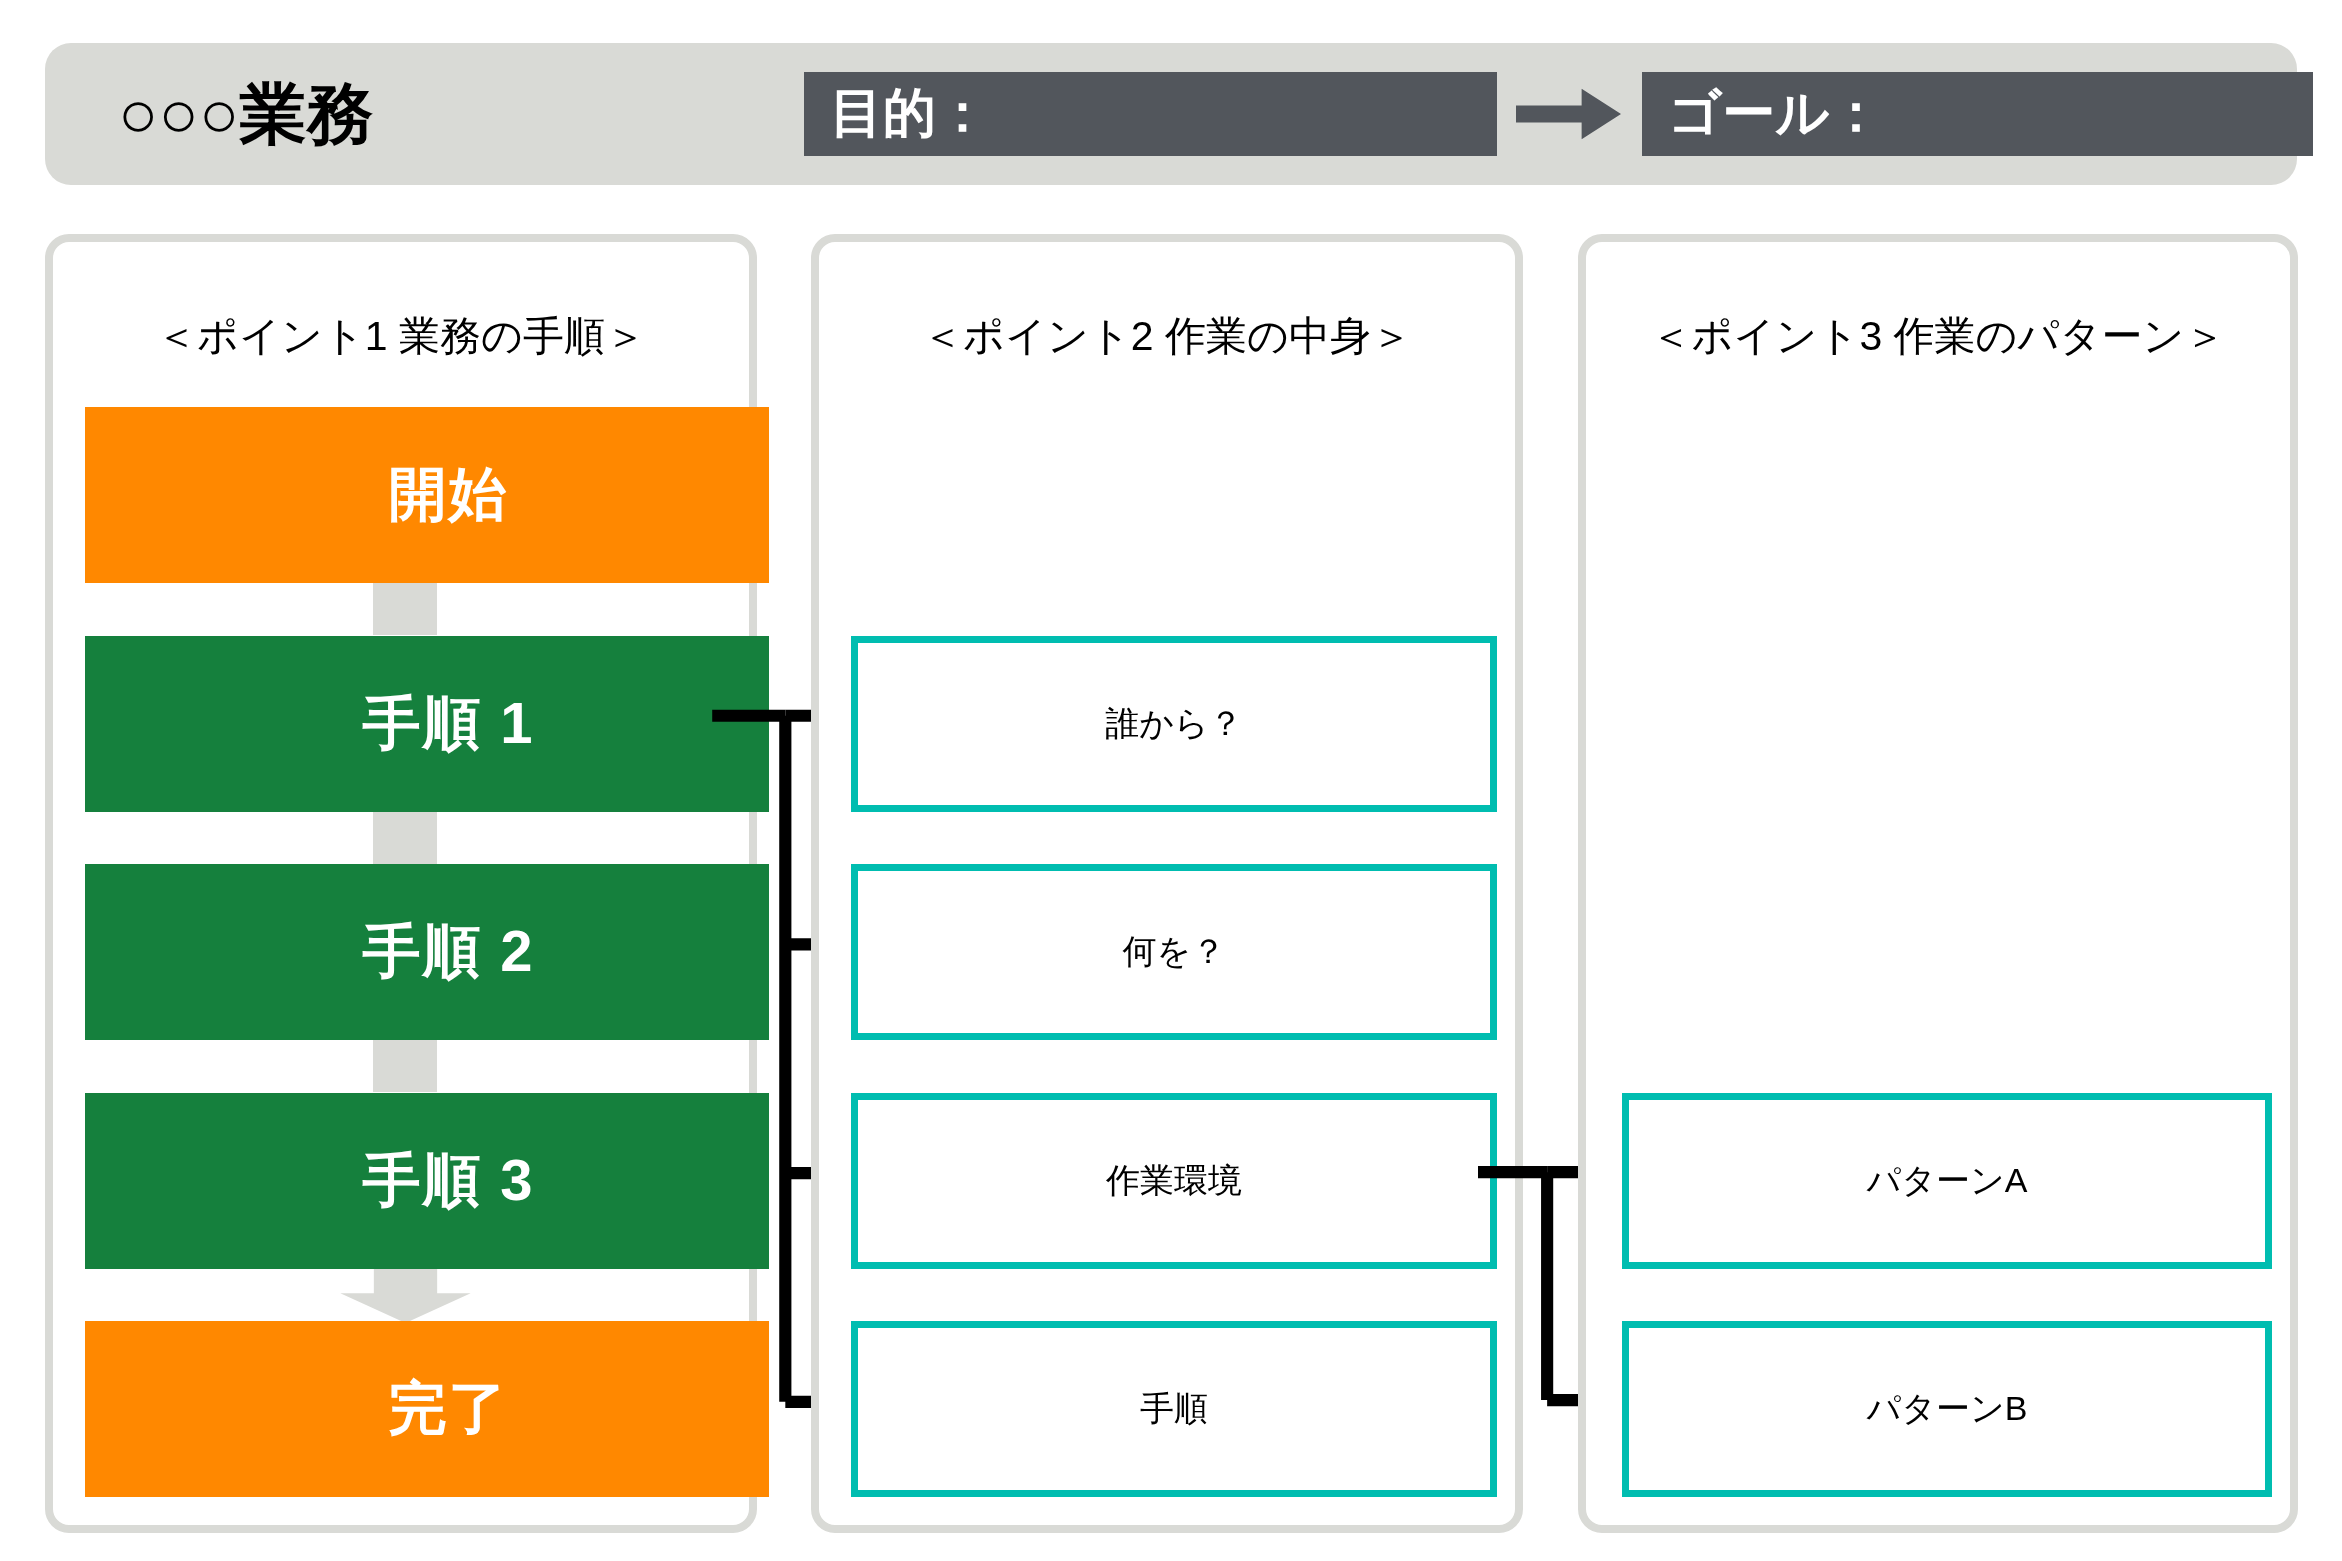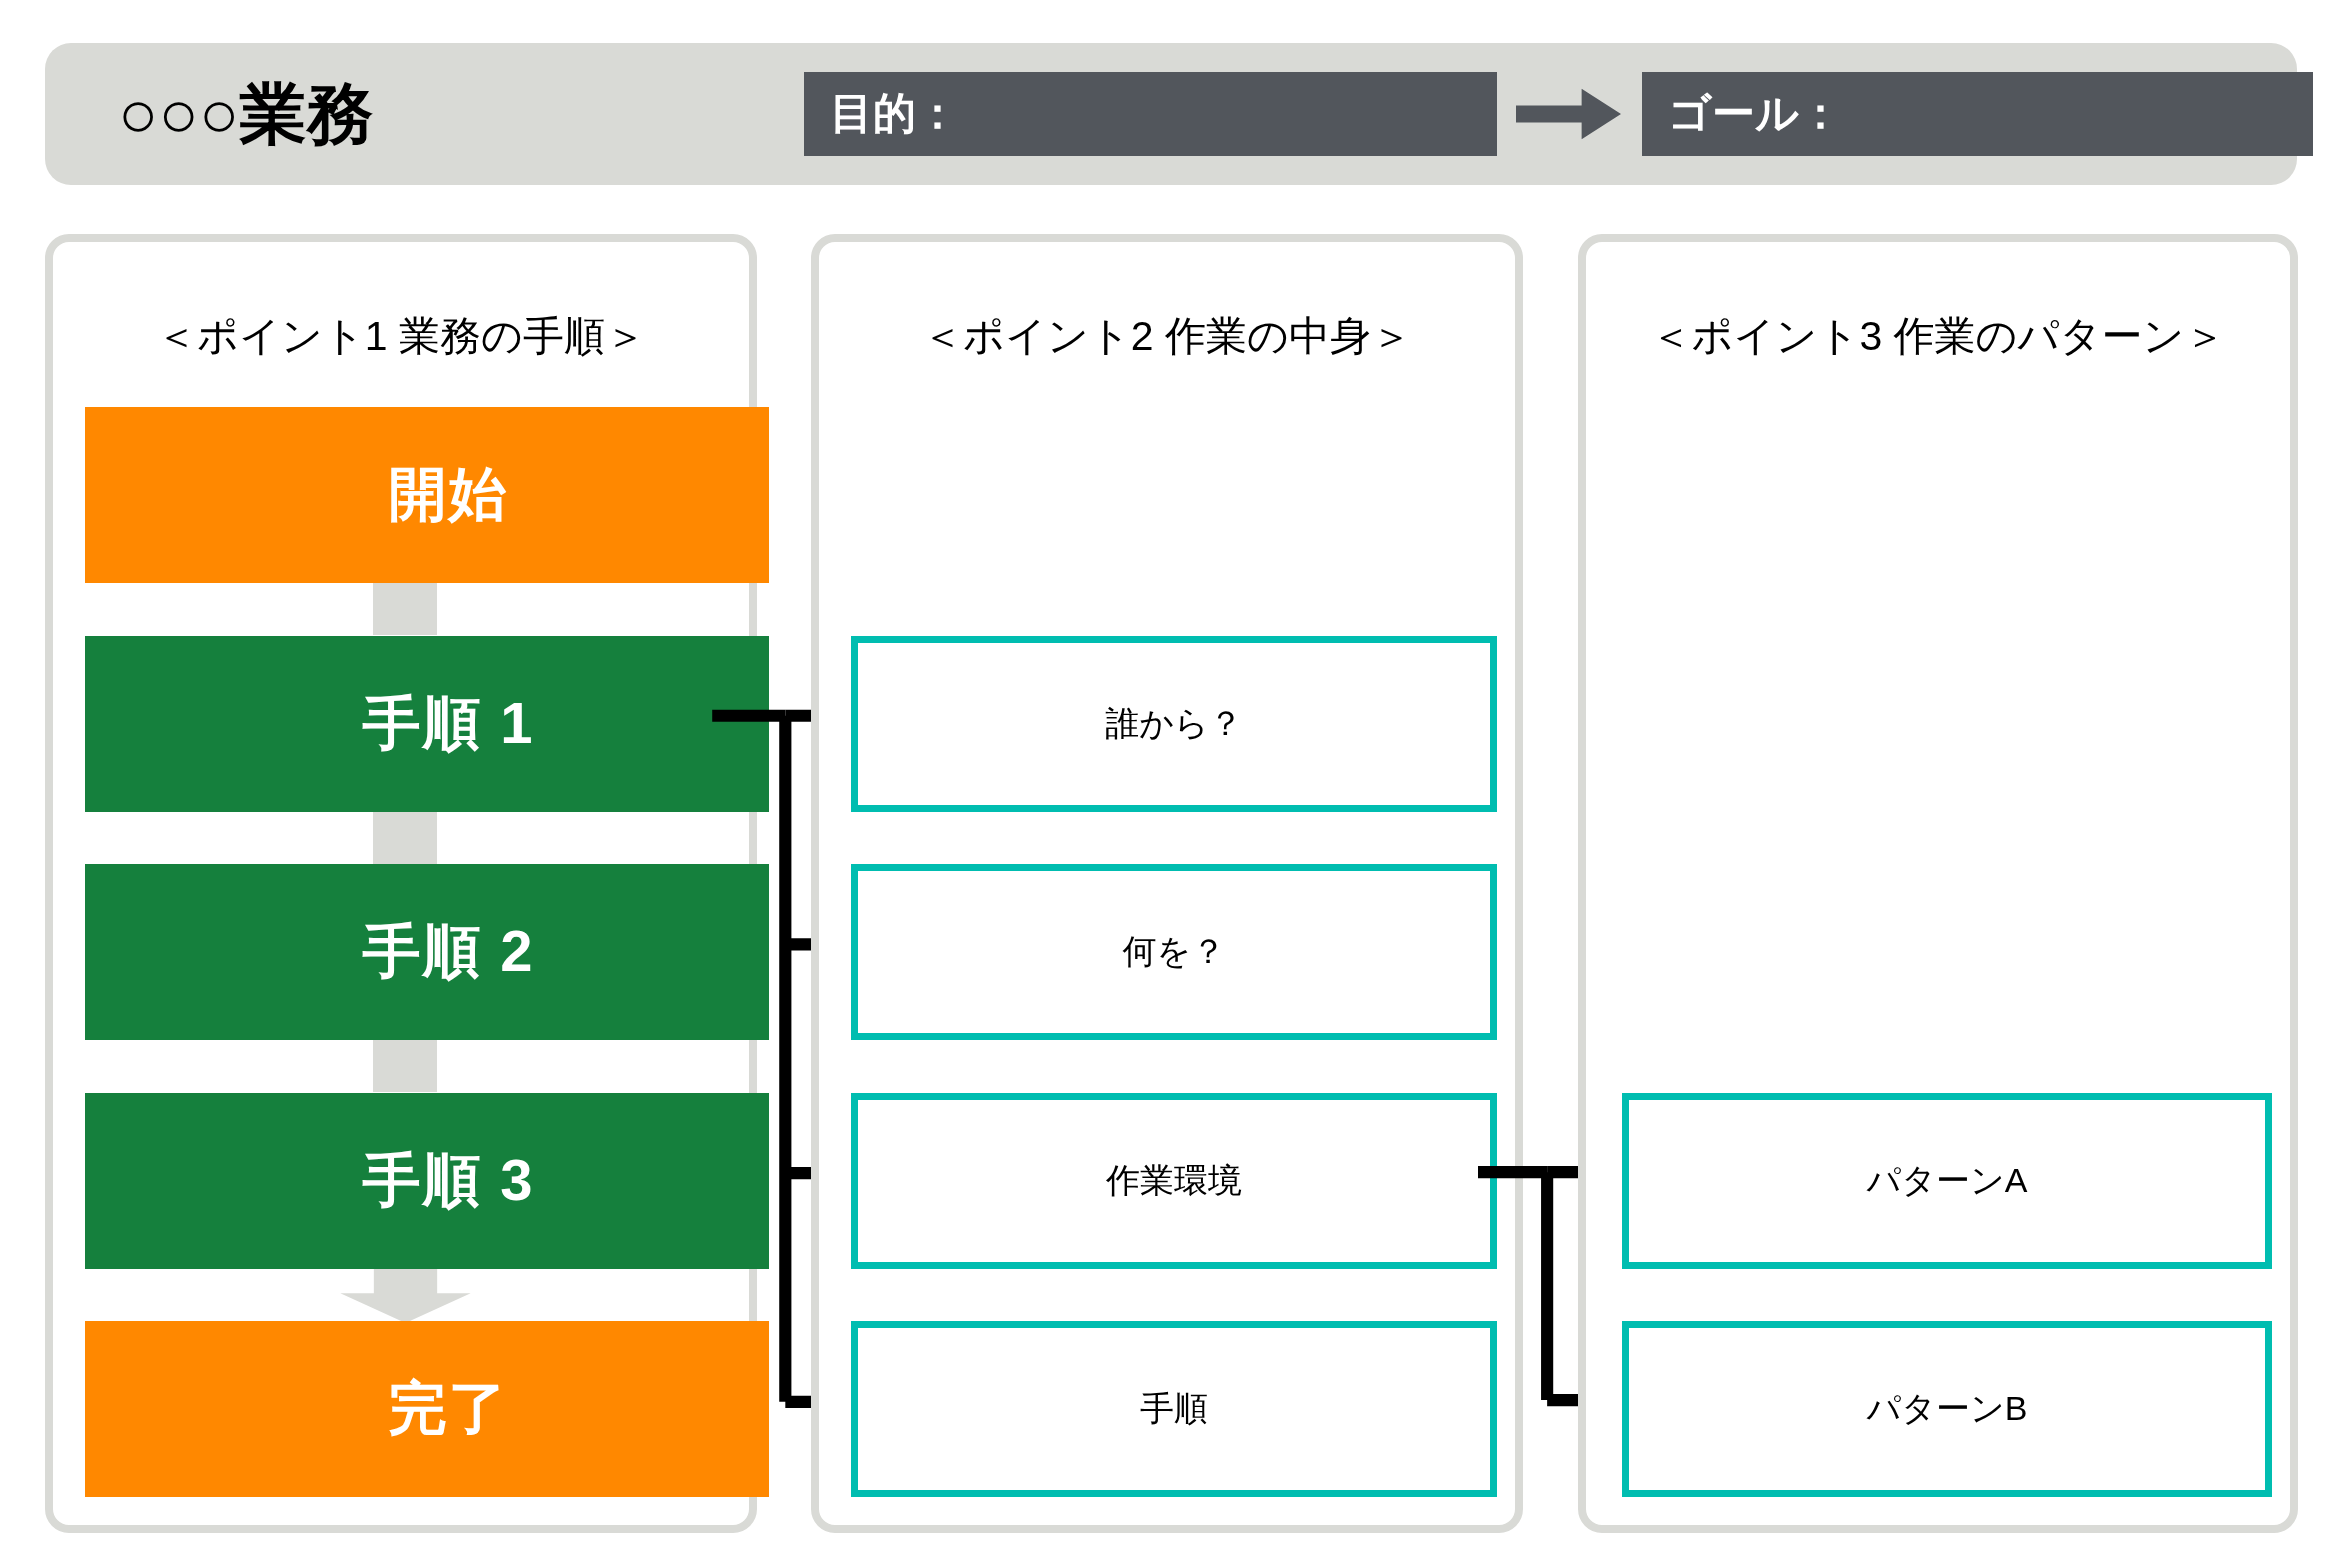--- a/index.html
+++ b/index.html
@@ -41,21 +41,21 @@
     letter-spacing: 0px;
     white-space: nowrap;
   }
   .dark-field {
     position: absolute;
     top: 50%;
     transform: translateY(-50%);
     height: 84px;
     background: #52565c;
     color: #ffffff;
-    font-size: 43px;
+    font-size: 53px;
     font-weight: bold;
     display: flex;
     align-items: center;
     box-sizing: border-box;
     padding-left: 26px;
     white-space: nowrap;
   }
   #purpose-field { left: 759px; width: 693px; }
   #goal-field    { left: 1597px; width: 671px; font-family: Liberation Serif, serif; }
 

